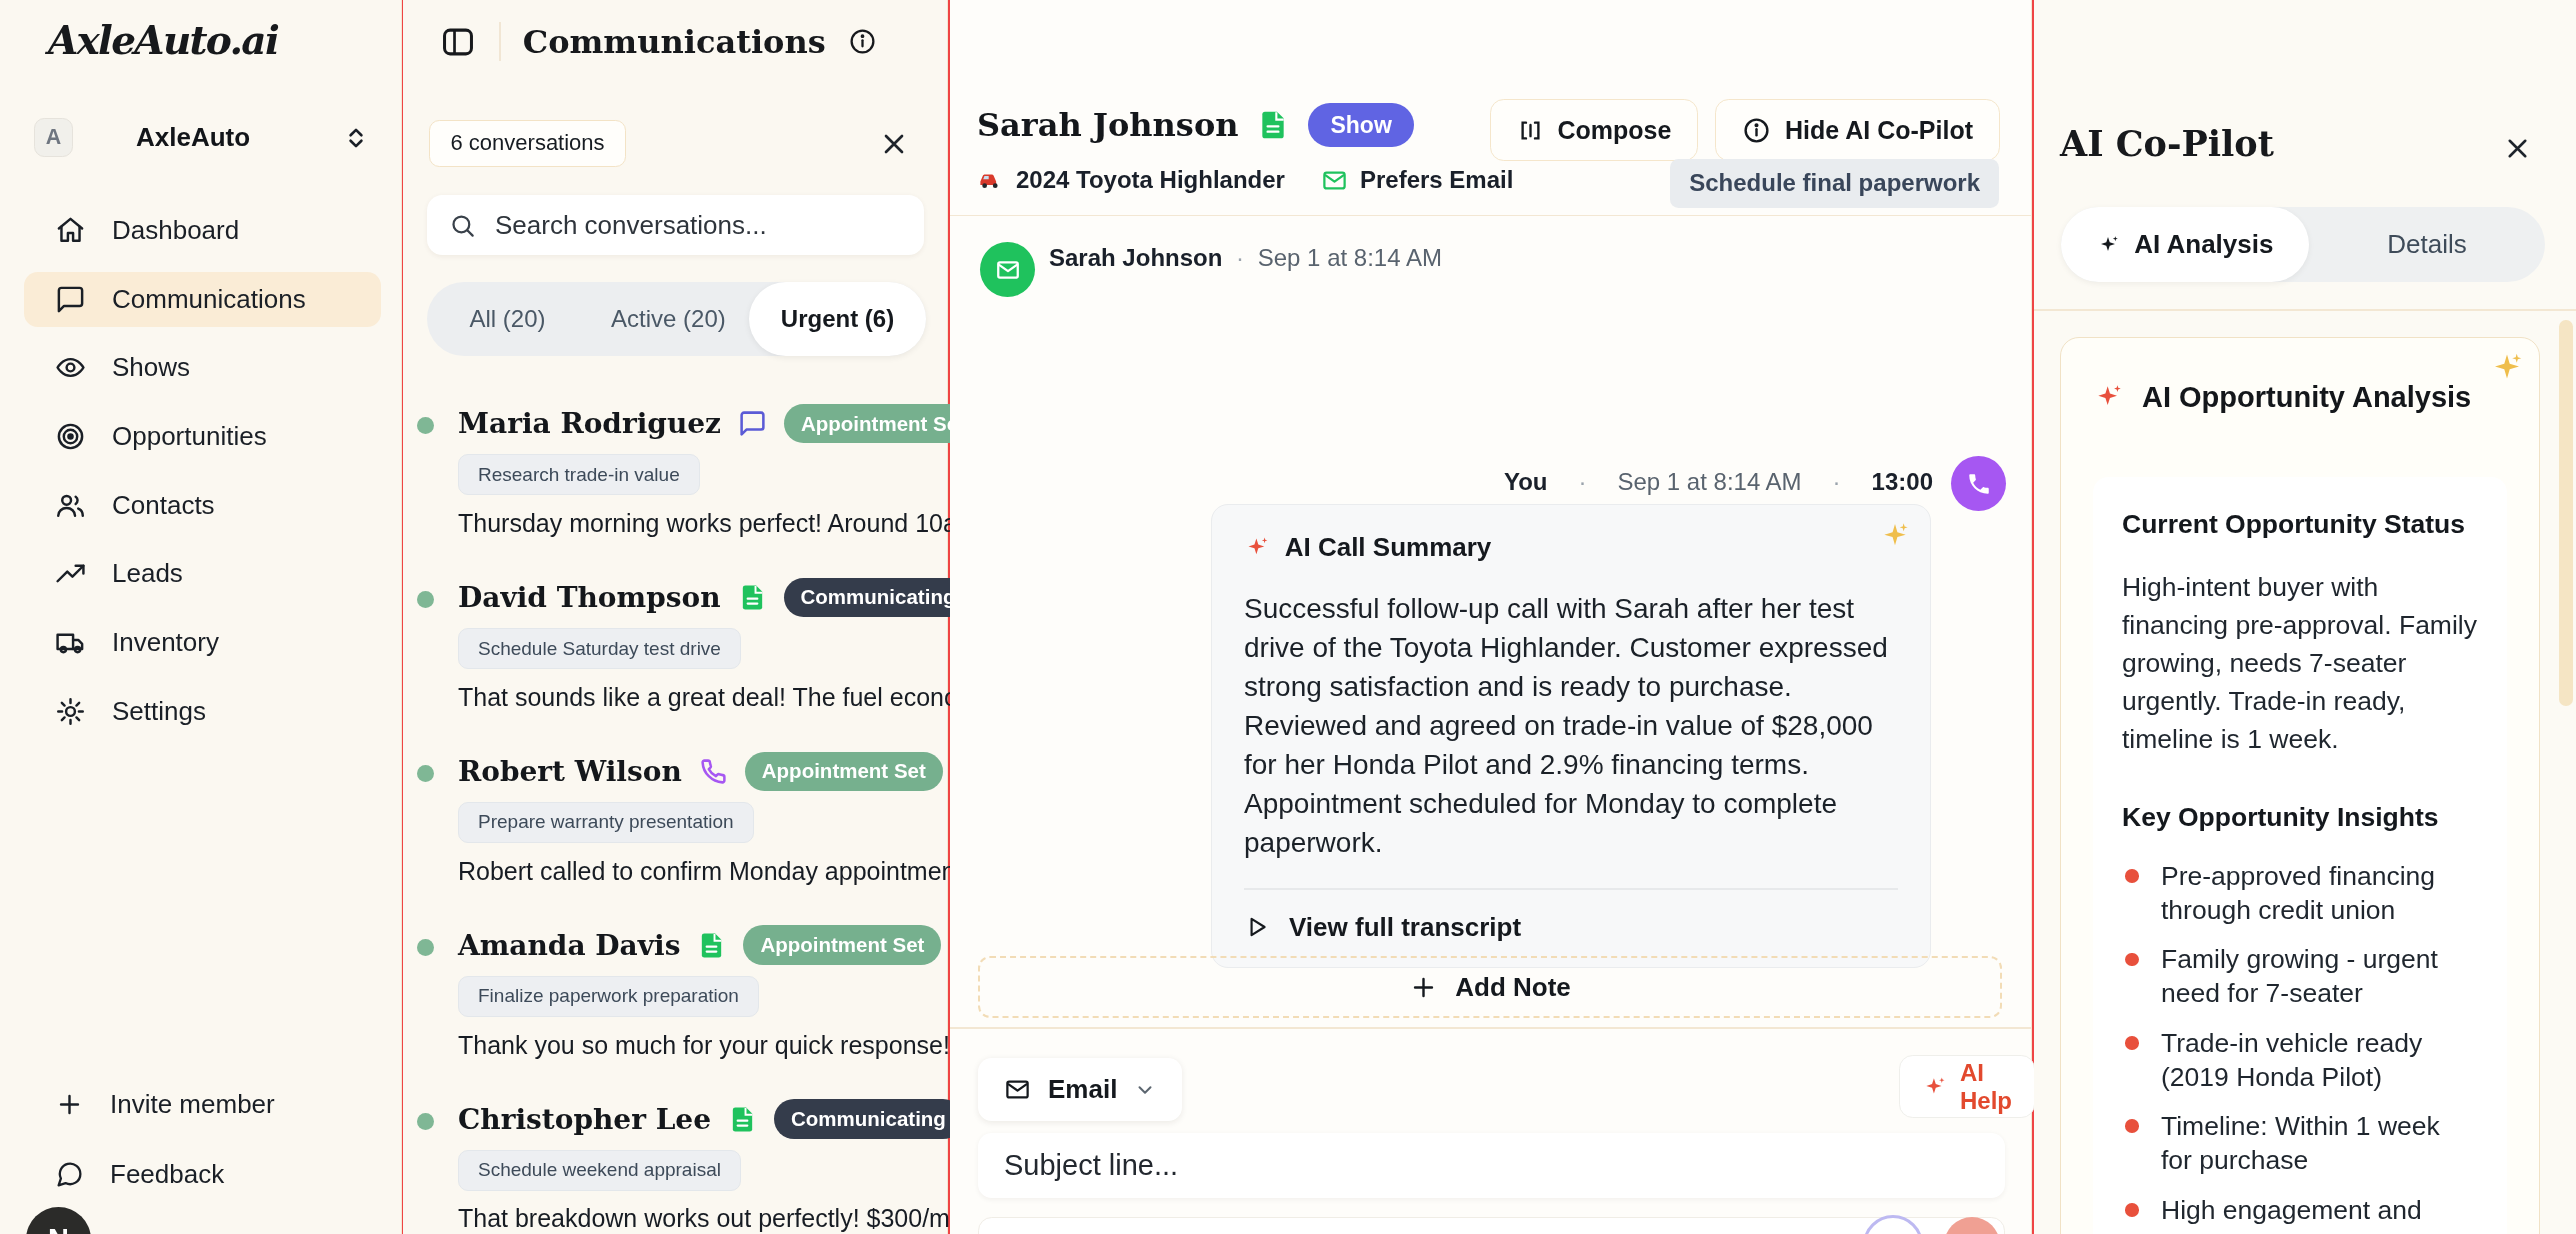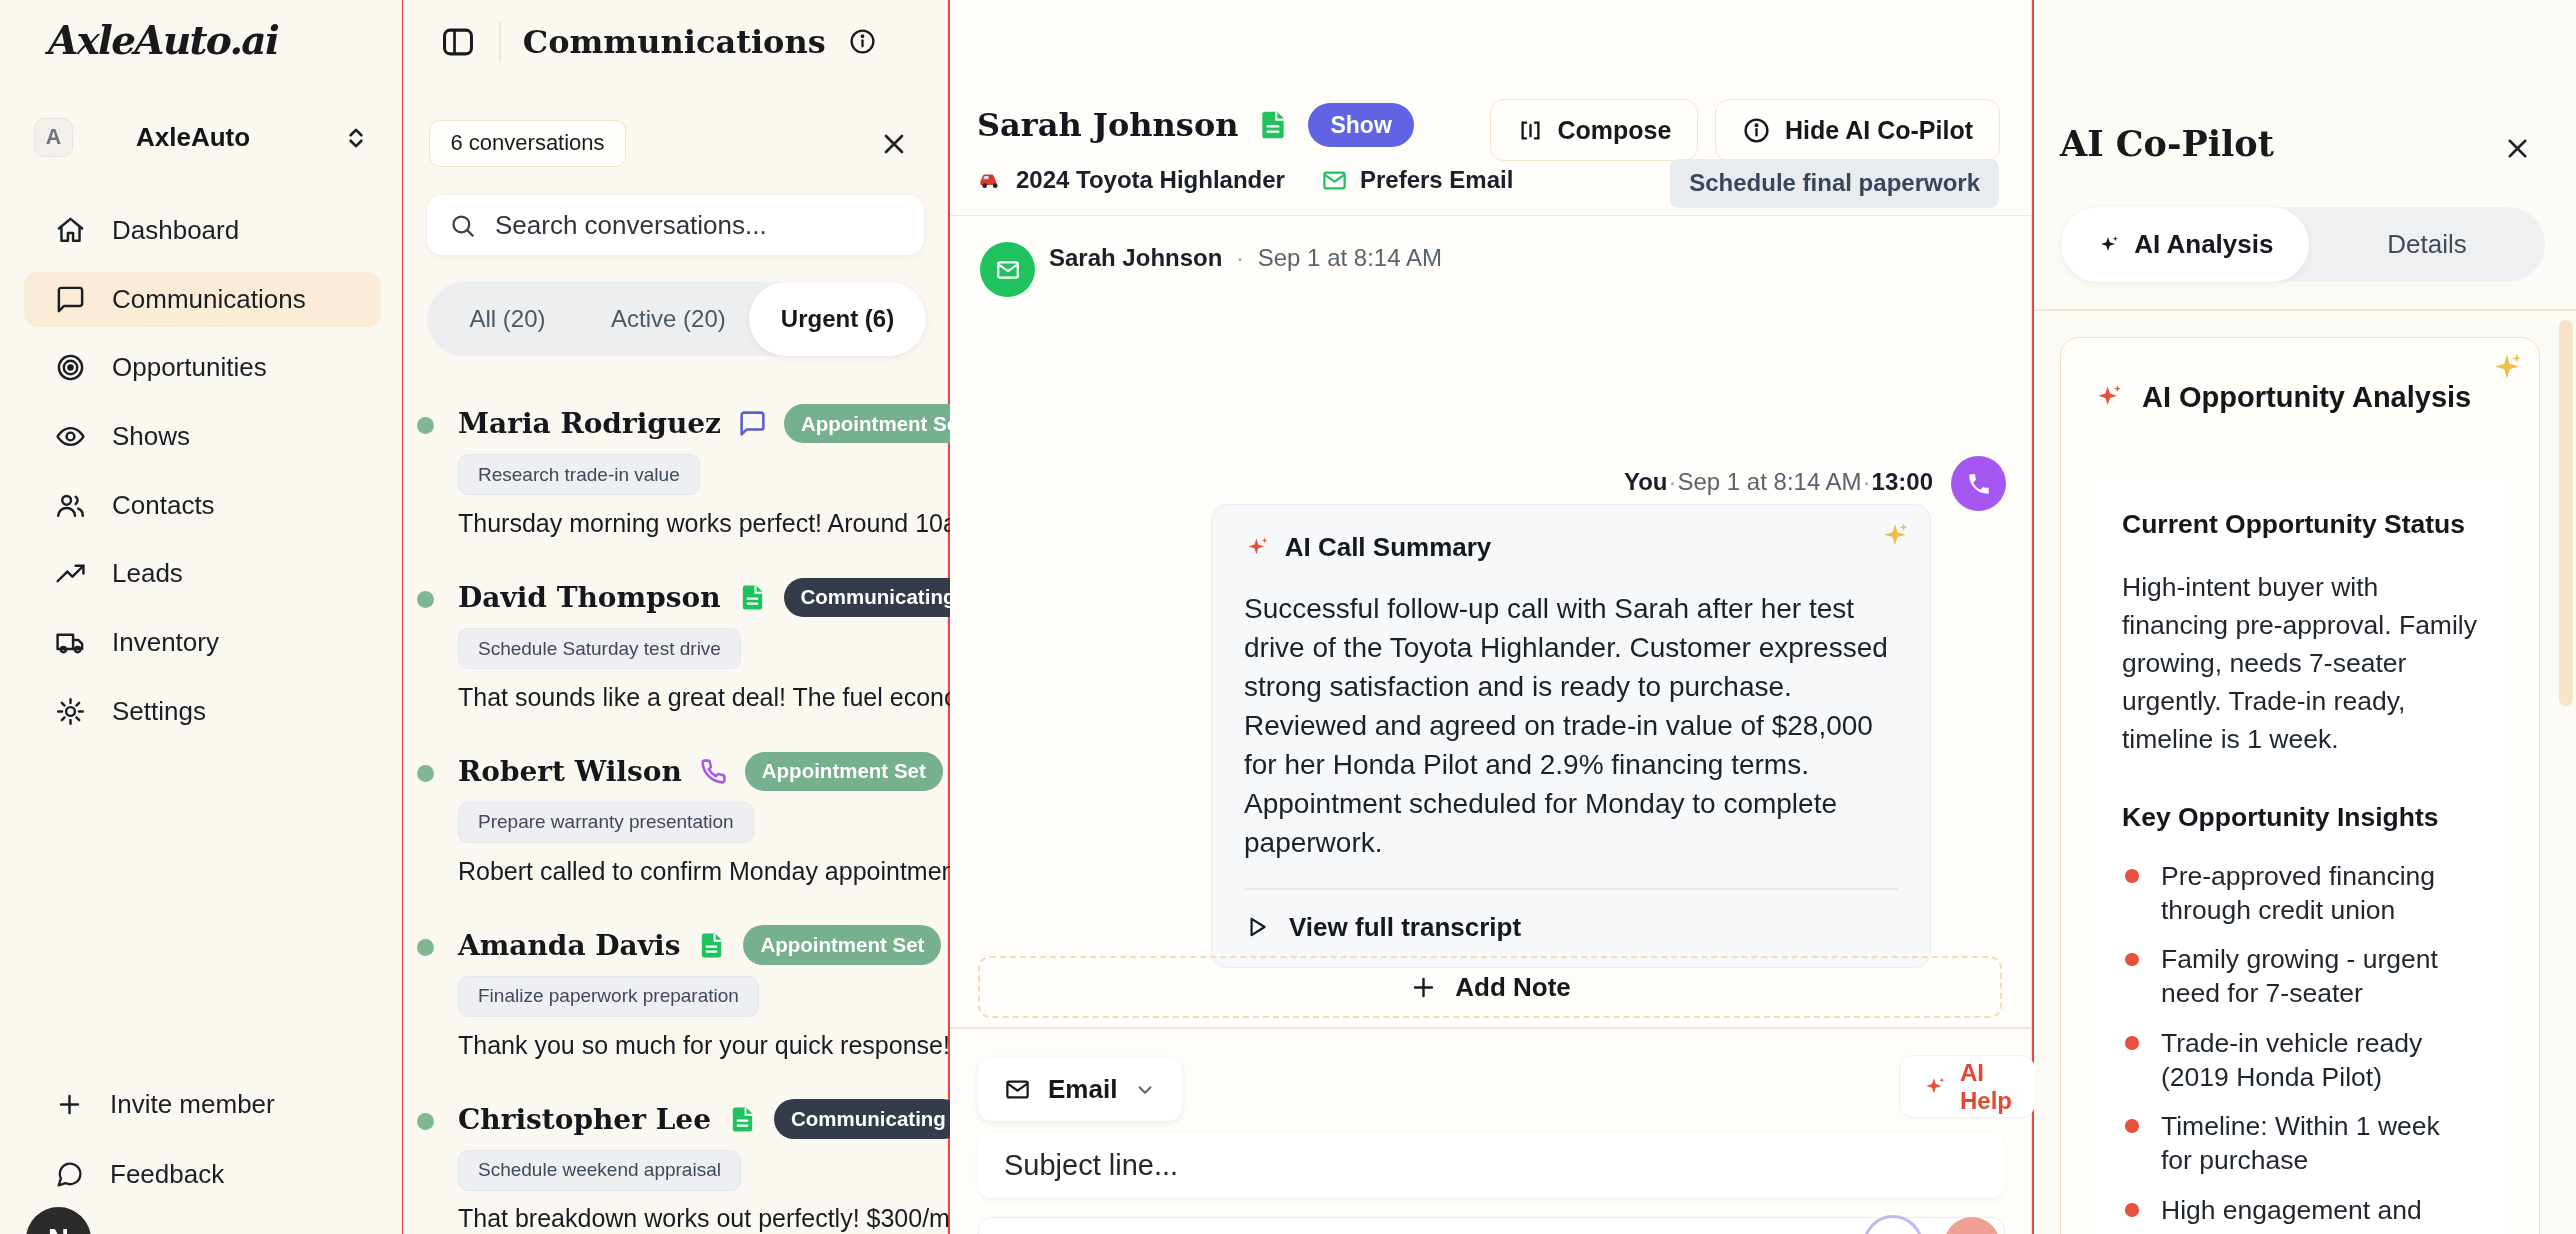--- a/index.html
+++ b/index.html
@@ -65,21 +65,21 @@
              font-size:24px;font-weight:600;color:#39465A;}
   .av{width:55px;height:55px;border-radius:50%;display:flex;align-items:center;justify-content:center;}
   .av-green{position:absolute;left:30px;top:242px;background:#1FC25D;}
   .av-purple{position:absolute;left:1001px;top:456px;background:#A657F2;}
   .m1-meta{position:absolute;left:99px;top:244px;font-size:24px;display:flex;gap:13.7px;align-items:center;}
   .meta-name{font-weight:600;color:#1A202A;}
   .meta-dim{color:#59636E;}
   .meta-dot{color:#9AA3AC;}
   .m1-bubble{position:absolute;left:99px;top:284px;width:725px;background:#F1F2F4;border-radius:17px;
              padding:26px 31px;font-size:28px;line-height:41px;color:#1D2329;}
-  .m2-meta{position:absolute;left:0;top:468px;width:983px;display:flex;gap:1px;align-items:flex-end;justify-content:flex-end;font-size:24px;}
+  .m2-meta{position:absolute;left:0;top:468px;width:983px;display:flex;gap:31px;align-items:flex-end;justify-content:flex-end;font-size:24px;}
   .ai-card{position:absolute;left:261px;top:504px;width:720px;background:#F7F8F9;border:1.7px solid #EAECEE;
            border-radius:17px;padding:27px 32px 24px;}
   .ai-card-head{display:flex;gap:13.7px;align-items:center;font-size:26px;font-weight:700;color:#15191E;}
   .ai-card-spark{position:absolute;right:19px;top:15.4px;}
   .ai-card-body{margin-top:26px;font-size:28px;line-height:39px;color:#1B2128;}
   .ai-card-div{height:1.7px;background:#E7E9EB;margin-top:26px;}
   .transcript{margin-top:22px;display:flex;gap:19px;align-items:center;font-size:26px;font-weight:600;color:#15191E;}
   .add-note{position:absolute;left:28px;top:956px;width:1024px;height:62px;border:2.6px dashed #F2DCB6;border-radius:12px;
             display:flex;align-items:center;justify-content:center;gap:17px;font-size:26px;font-weight:600;color:#15191E;}
   .comp-div{position:absolute;left:0;top:1027px;width:100%;height:1.7px;background:#F3E7D3;}
@@ -149,36 +149,36 @@
       <div class="nav-item active">
         <span class="ic">
             <svg width="31" height="31" viewBox="0 0 24 24" fill="none" stroke="#1A1F26" stroke-width="1.9" stroke-linecap="round" stroke-linejoin="round">
               <path d="M21 15a2 2 0 0 1-2 2H7l-4 4V5a2 2 0 0 1 2-2h14a2 2 0 0 1 2 2z"></path>
             </svg>
           </span>
         <span>Communications</span>
       </div>
       <div class="nav-item">
         <span class="ic">
+            <svg width="31" height="31" viewBox="0 0 24 24" fill="none" stroke="#1A1F26" stroke-width="1.9" stroke-linecap="round" stroke-linejoin="round">
+              <path d="M2 12s3.5-6.5 10-6.5S22 12 22 12s-3.5 6.5-10 6.5S2 12 2 12z"></path>
+              <circle cx="12" cy="12" r="3"></circle>
+            </svg>
+          </span>
+        <span>Shows</span>
+      </div>
+      <div class="nav-item">
+        <span class="ic">
             <svg width="31" height="31" viewBox="0 0 24 24" fill="none" stroke="#1A1F26" stroke-width="1.9">
               <circle cx="12" cy="12" r="9"></circle>
               <circle cx="12" cy="12" r="5.2"></circle>
               <circle cx="12" cy="12" r="1.6" fill="#1A1F26"></circle>
             </svg>
           </span>
         <span>Opportunities</span>
-      </div>
-      <div class="nav-item">
-        <span class="ic">
-            <svg width="31" height="31" viewBox="0 0 24 24" fill="none" stroke="#1A1F26" stroke-width="1.9" stroke-linecap="round" stroke-linejoin="round">
-              <path d="M2 12s3.5-6.5 10-6.5S22 12 22 12s-3.5 6.5-10 6.5S2 12 2 12z"></path>
-              <circle cx="12" cy="12" r="3"></circle>
-            </svg>
-          </span>
-        <span>Shows</span>
       </div>
       <div class="nav-item">
         <span class="ic">
             <svg width="31" height="31" viewBox="0 0 24 24" fill="none" stroke="#1A1F26" stroke-width="1.9" stroke-linecap="round" stroke-linejoin="round">
               <circle cx="9" cy="8" r="3.4"></circle>
               <path d="M2.5 20c0-3.6 2.9-6 6.5-6s6.5 2.4 6.5 6"></path>
               <path d="M16 5.2a3.4 3.4 0 0 1 0 5.6"></path>
               <path d="M18 14.4c2.1.8 3.5 2.6 3.5 5.6"></path>
             </svg>
           </span>

